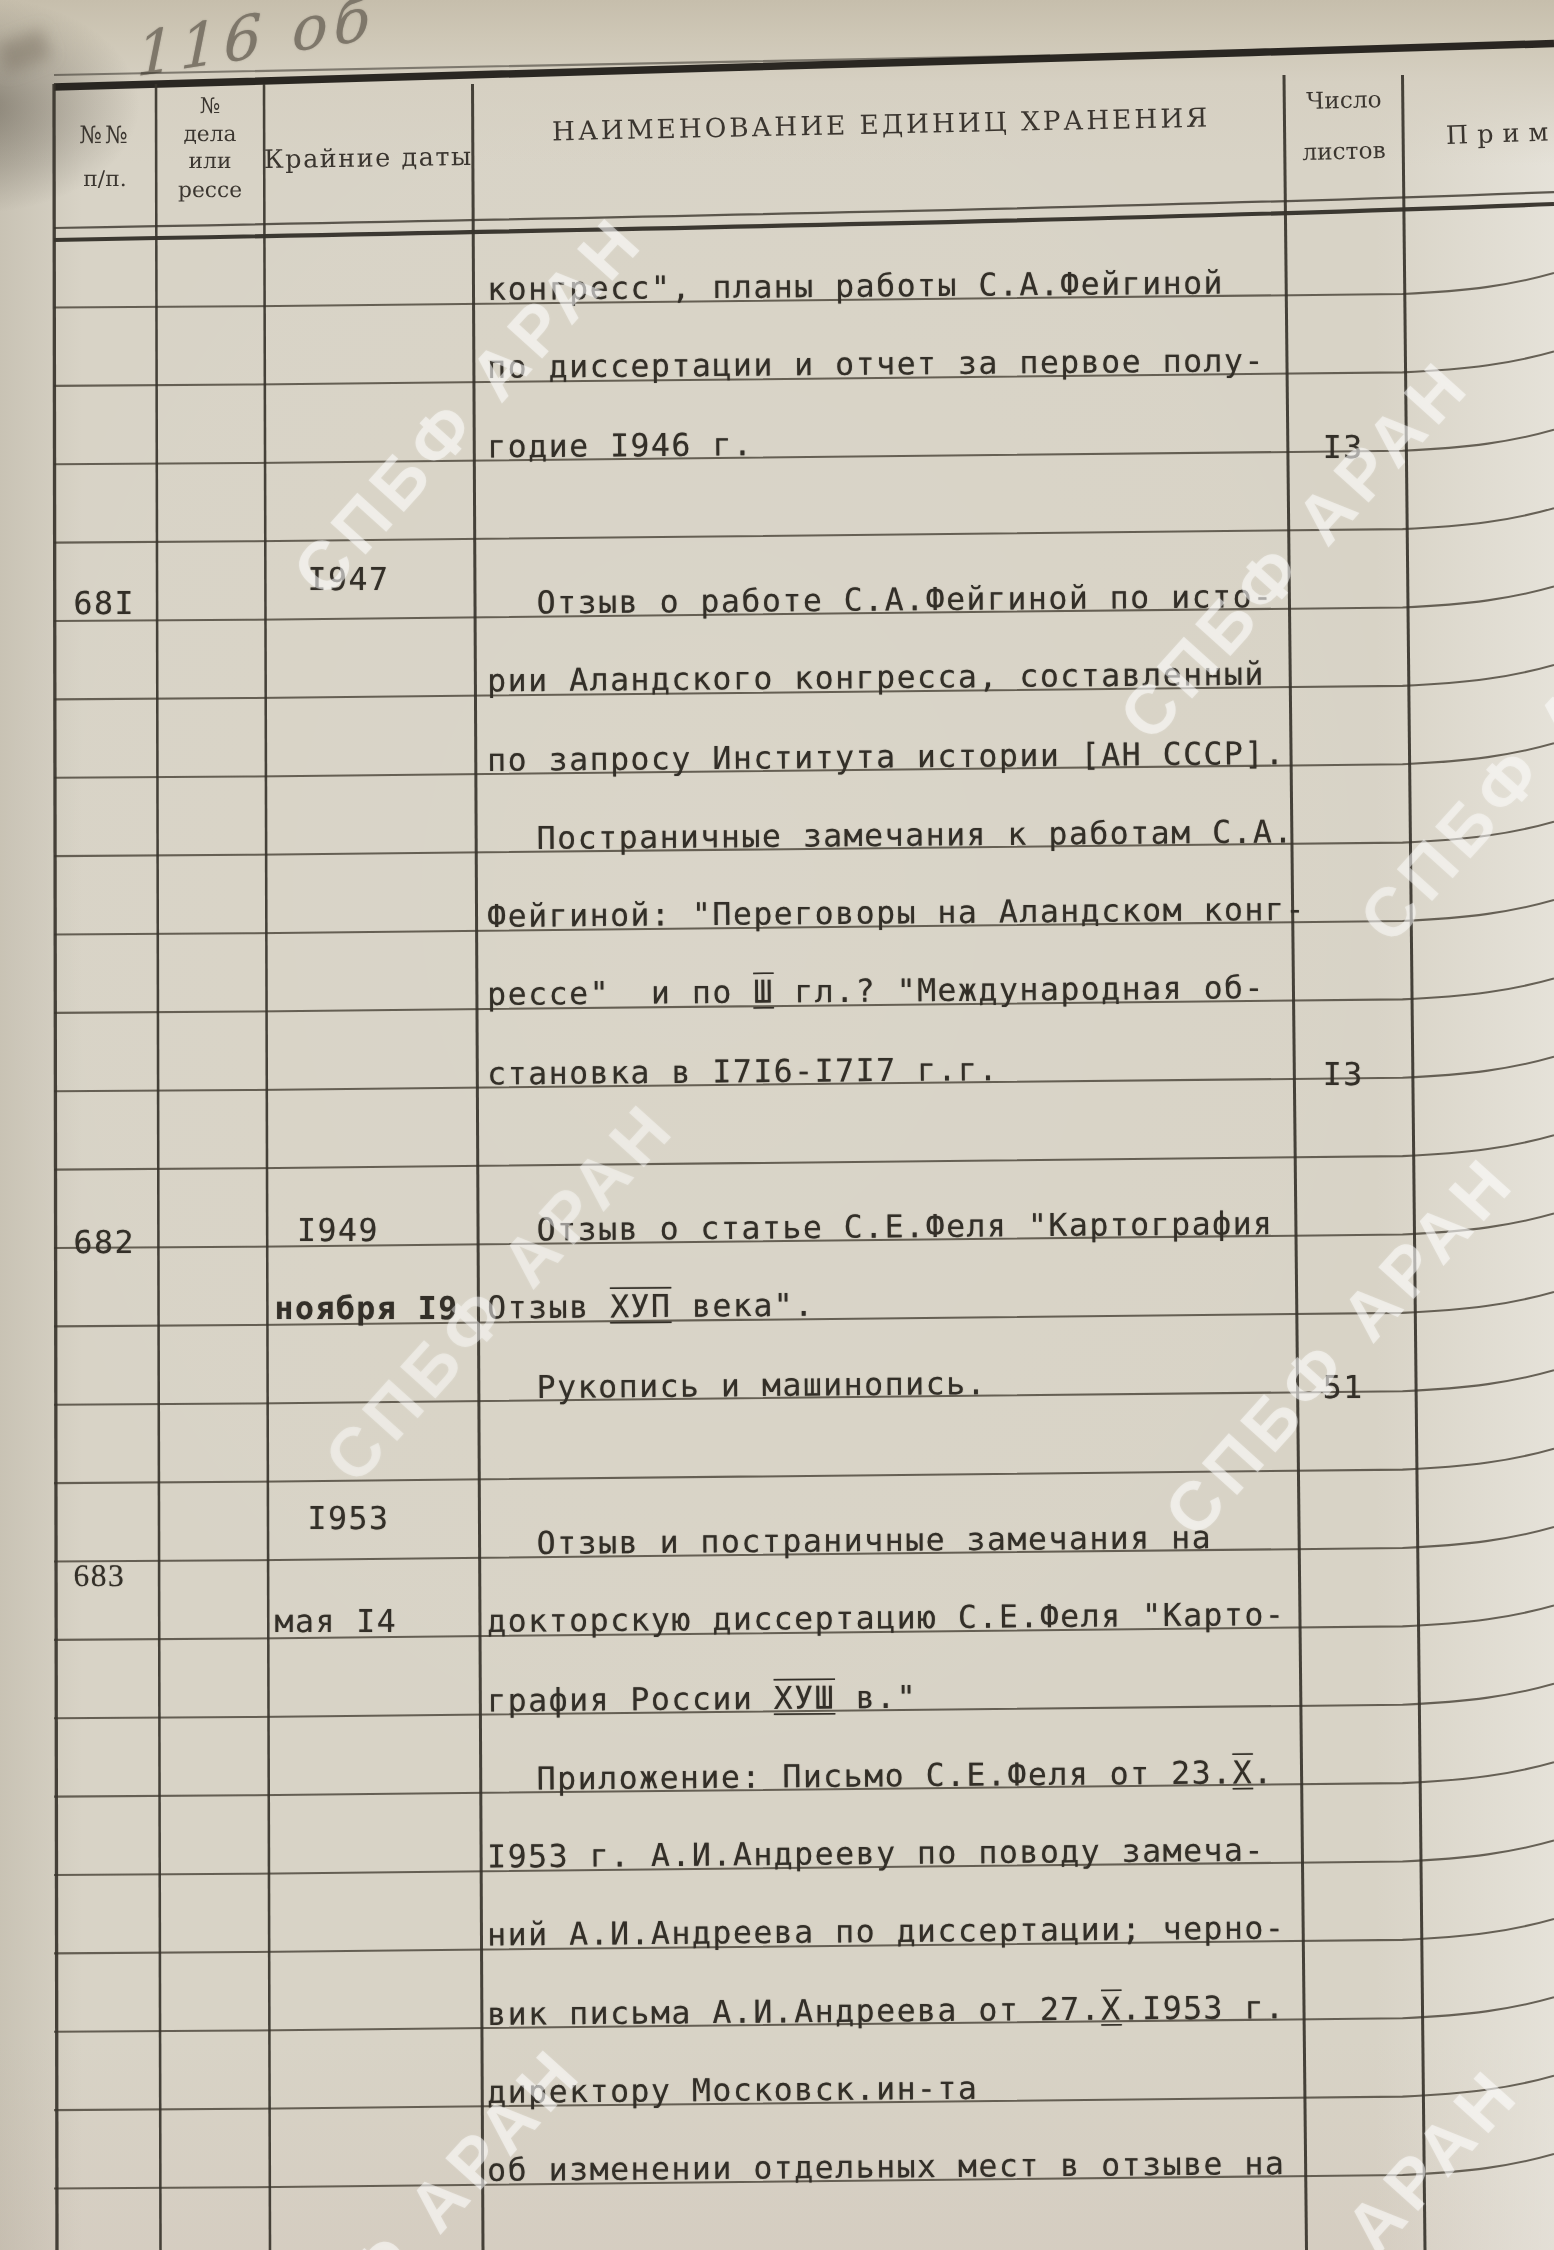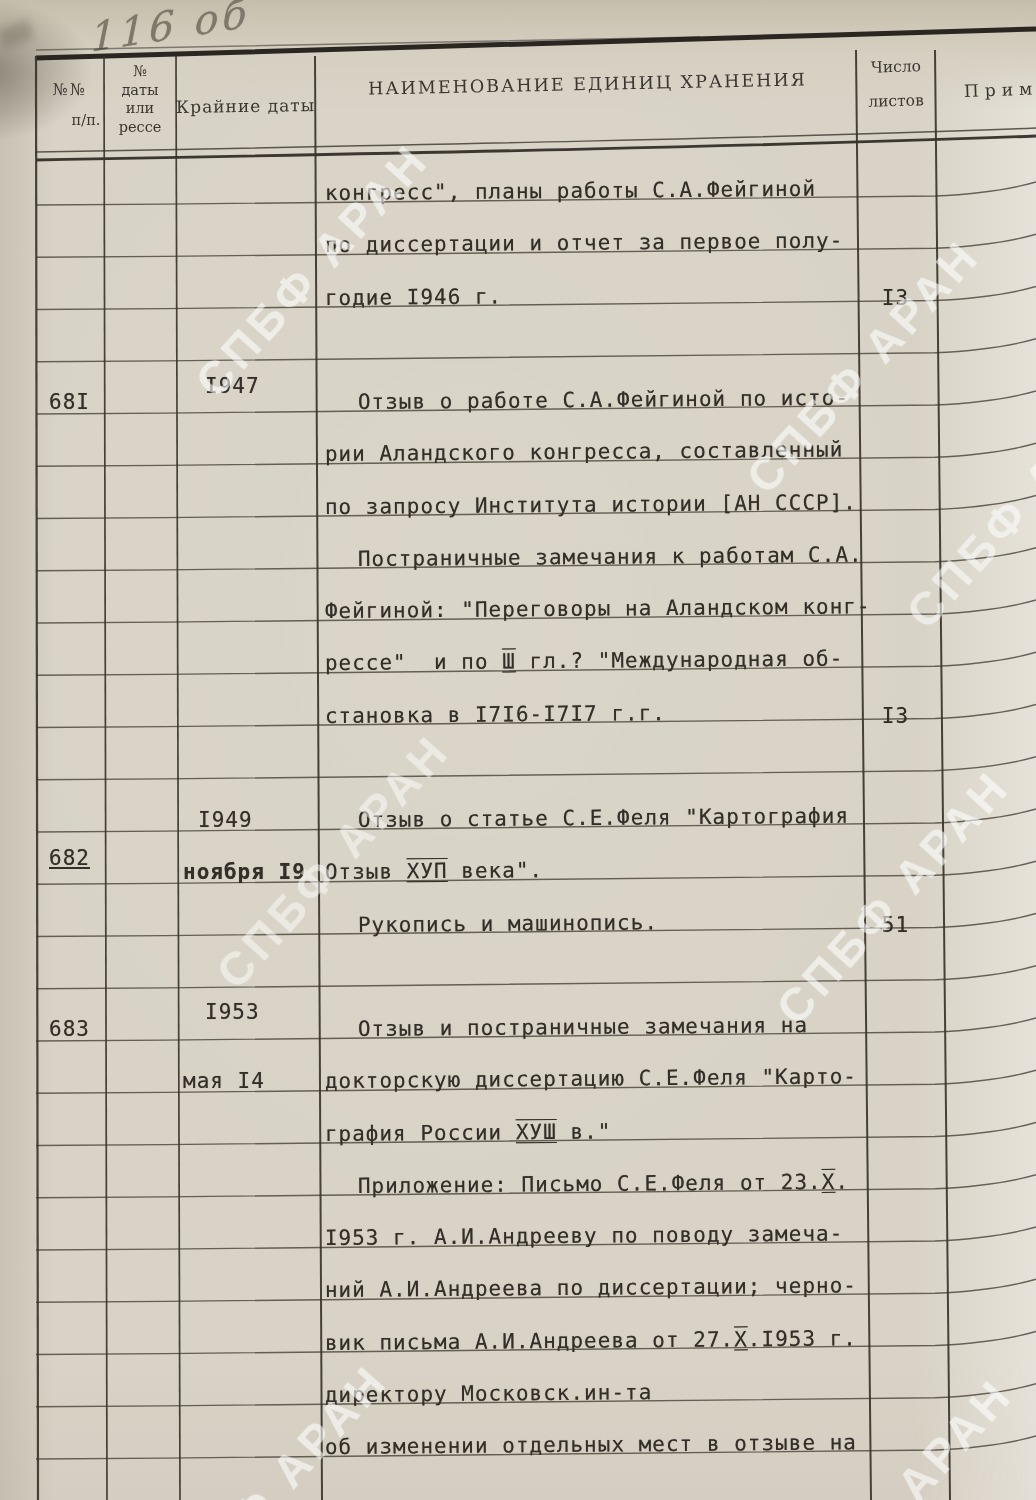--- a/index.html
+++ b/index.html
@@ -21,21 +21,21 @@
   .folio{
     position:absolute;left:90px;top:2px;
     font-family:"DejaVu Serif",serif;font-style:italic;font-size:40px;color:#7e776a;
     letter-spacing:4px;transform:rotate(-9deg) skewX(-10deg);
     text-shadow:0 0 1px rgba(126,119,106,.6);white-space:nowrap;
   }
   #grid{position:absolute;left:0;top:0;}
   
   .hd{position:absolute;font-family:"DejaVu Serif",serif;color:#3b3630;text-align:center;white-space:nowrap;}
   .hd-c1a{left:36px;width:68px;top:80px;font-size:16px;letter-spacing:2px;}
-  .hd-c1b{left:36px;width:68px;top:112px;font-size:14.5px;padding-left:16px;}
+  .hd-c1b{left:36px;width:68px;top:112px;font-size:14.5px;}
   .hd-c2{left:104px;width:72px;top:62px;font-size:14.5px;line-height:18.5px;}
   .hd-c3{left:176px;width:139px;top:96px;font-size:17px;letter-spacing:1px;transform:rotate(-.8deg);}
   .hd-c4{left:315px;width:545px;top:74px;font-size:17.5px;letter-spacing:2px;transform:rotate(-1.2deg);}
   .hd-c5a{left:856px;width:80px;top:58px;font-size:15.5px;transform:rotate(-1.5deg);}
   .hd-c5b{left:856px;width:80px;top:92px;font-size:15.5px;transform:rotate(-1.5deg);}
   .hd-c6{left:964px;top:78px;font-size:17px;letter-spacing:6px;text-align:left;transform:rotate(-2deg);}
   
   .cell{position:absolute;height:46px;display:flex;align-items:flex-end;padding-bottom:6px;
     font-family:"DejaVu Sans Mono",monospace;font-size:21px;letter-spacing:1px;color:#332f28;
     text-shadow:0 0 .7px rgba(45,41,34,.55);white-space:pre;}
@@ -98,21 +98,21 @@
       <path d="M176,56 L180,1500" stroke="#38342c" stroke-width="1.7" fill="none" opacity=".92"></path>
       <path d="M315,56 L322,1500" stroke="#38342c" stroke-width="2" fill="none" opacity=".92"></path>
       <path d="M856,50 L871,1500" stroke="#38342c" stroke-width="2" fill="none" opacity=".92"></path>
       <path d="M935,50 L950,1500" stroke="#38342c" stroke-width="2" fill="none" opacity=".92"></path>
     </svg>
 
   <div class="hd hd-c1a">№№</div>
   <div class="hd hd-c1b">п/п.</div>
   <div class="hd hd-c2">
     <div>№</div>
-    <div>даты</div>
+    <div>дела</div>
     <div>или</div>
     <div>рессе</div>
   </div>
   <div class="hd hd-c3">Крайние даты</div>
   <div class="hd hd-c4">НАИМЕНОВАНИЕ ЕДИНИЦ ХРАНЕНИЯ</div>
   <div class="hd hd-c5a">Число</div>
   <div class="hd hd-c5b">листов</div>
   <div class="hd hd-c6">Примечание</div>
 
   <div id="cells">
@@ -123,28 +123,28 @@
       <div class="cell c-num" style="left: 49px; top: 368px;">68I</div>
       <div class="cell c-date" style="left: 205px; top: 352px;">I947</div>
       <div class="cell c-name" style="left: 358px; top: 368px;"><span>Отзыв о работе С.А.Фейгиной по исто-</span></div>
       <div class="cell c-name" style="left: 325px; top: 420.25px;"><span>рии Аландского конгресса, составленный</span></div>
       <div class="cell c-name" style="left: 325px; top: 472.5px;"><span>по запросу Института истории [АН СССР].</span></div>
       <div class="cell c-name" style="left: 358px; top: 524.75px;"><span>Постраничные замечания к работам С.А.</span></div>
       <div class="cell c-name" style="left: 325px; top: 577px;"><span>Фейгиной: "Переговоры на Аландском конг-</span></div>
       <div class="cell c-name" style="left: 325px; top: 629.25px;"><span>рессе"  и по </span><span class="m-ou">Ш</span><span> гл.? "Международная об-</span></div>
       <div class="cell c-name" style="left: 325px; top: 681.5px;"><span>становка в I7I6-I7I7 г.г.</span></div>
       <div class="cell c-sheets" style="left: 856px; top: 681.5px; width: 79px;">I3</div>
-      <div class="cell c-num" style="left: 49px; top: 824px; text-decoration: underline;">682</div>
+      <div class="cell c-num" style="left: 49px; top: 794px;">682</div>
       <div class="cell c-date" style="left: 198px; top: 786px;">I949</div>
       <div class="cell c-name" style="left: 358px; top: 786px;"><span>Отзыв о статье С.Е.Феля "Картография</span></div>
       <div class="cell c-date" style="left: 183px; top: 838.25px; font-weight: bold;">ноября I9</div>
       <div class="cell c-name" style="left: 325px; top: 838.25px;"><span>Отзыв </span><span class="m-ou">ХУП</span><span> века".</span></div>
       <div class="cell c-name" style="left: 358px; top: 890.5px;"><span>Рукопись и машинопись.</span></div>
       <div class="cell c-sheets" style="left: 856px; top: 890.5px; width: 79px;">51</div>
-      <div class="cell c-num" style="left: 49px; top: 995px;">683</div>
+      <div class="cell c-num" style="left: 49px; top: 1017px; font-family: Liberation Serif, serif;">683</div>
       <div class="cell c-date" style="left: 205px; top: 978px;">I953</div>
       <div class="cell c-name" style="left: 358px; top: 995px;"><span>Отзыв и постраничные замечания на</span></div>
       <div class="cell c-date" style="left: 183px; top: 1047.25px;">мая I4</div>
       <div class="cell c-name" style="left: 325px; top: 1047.25px;"><span>докторскую диссертацию С.Е.Феля "Карто-</span></div>
       <div class="cell c-name" style="left: 325px; top: 1099.5px;"><span>графия России </span><span class="m-ou">ХУШ</span><span> в."</span></div>
       <div class="cell c-name" style="left: 358px; top: 1151.75px;"><span>Приложение: Письмо С.Е.Феля от 23.</span><span class="m-ou">Х</span><span>.</span></div>
       <div class="cell c-name" style="left: 325px; top: 1204px;"><span>I953 г. А.И.Андрееву по поводу замеча-</span></div>
       <div class="cell c-name" style="left: 325px; top: 1256.25px;"><span>ний А.И.Андреева по диссертации; черно-</span></div>
       <div class="cell c-name" style="left: 325px; top: 1308.5px;"><span>вик письма А.И.Андреева от 27.</span><span class="m-ou">Х</span><span>.I953 г.</span></div>
       <div class="cell c-name" style="left: 325px; top: 1360.75px;"><span>директору Московск.ин-та</span></div>

